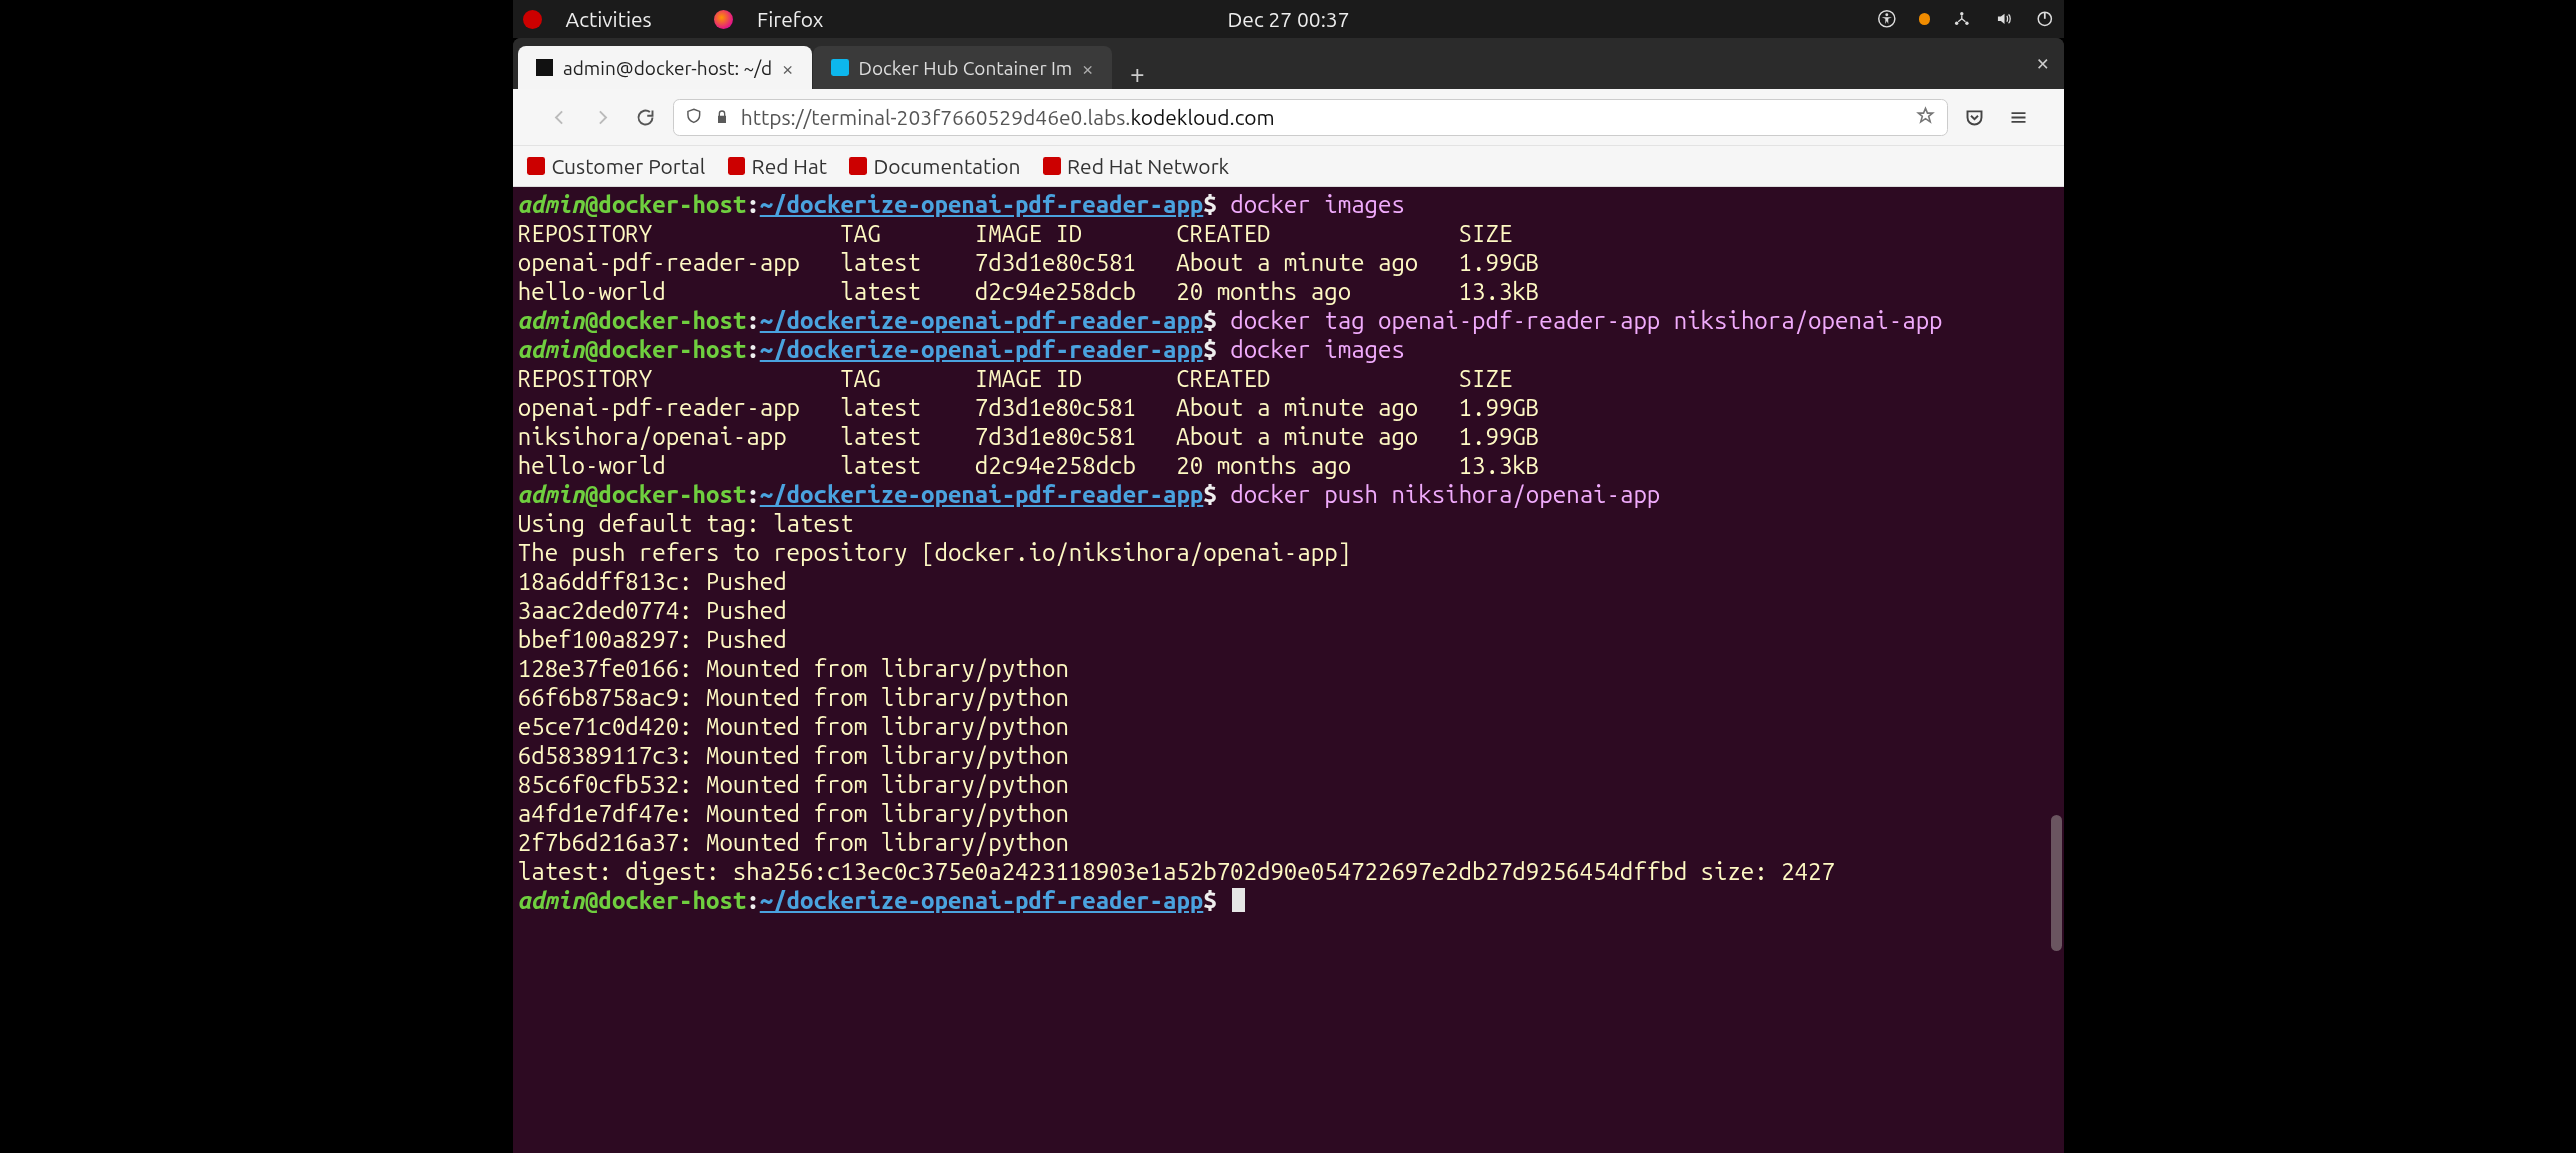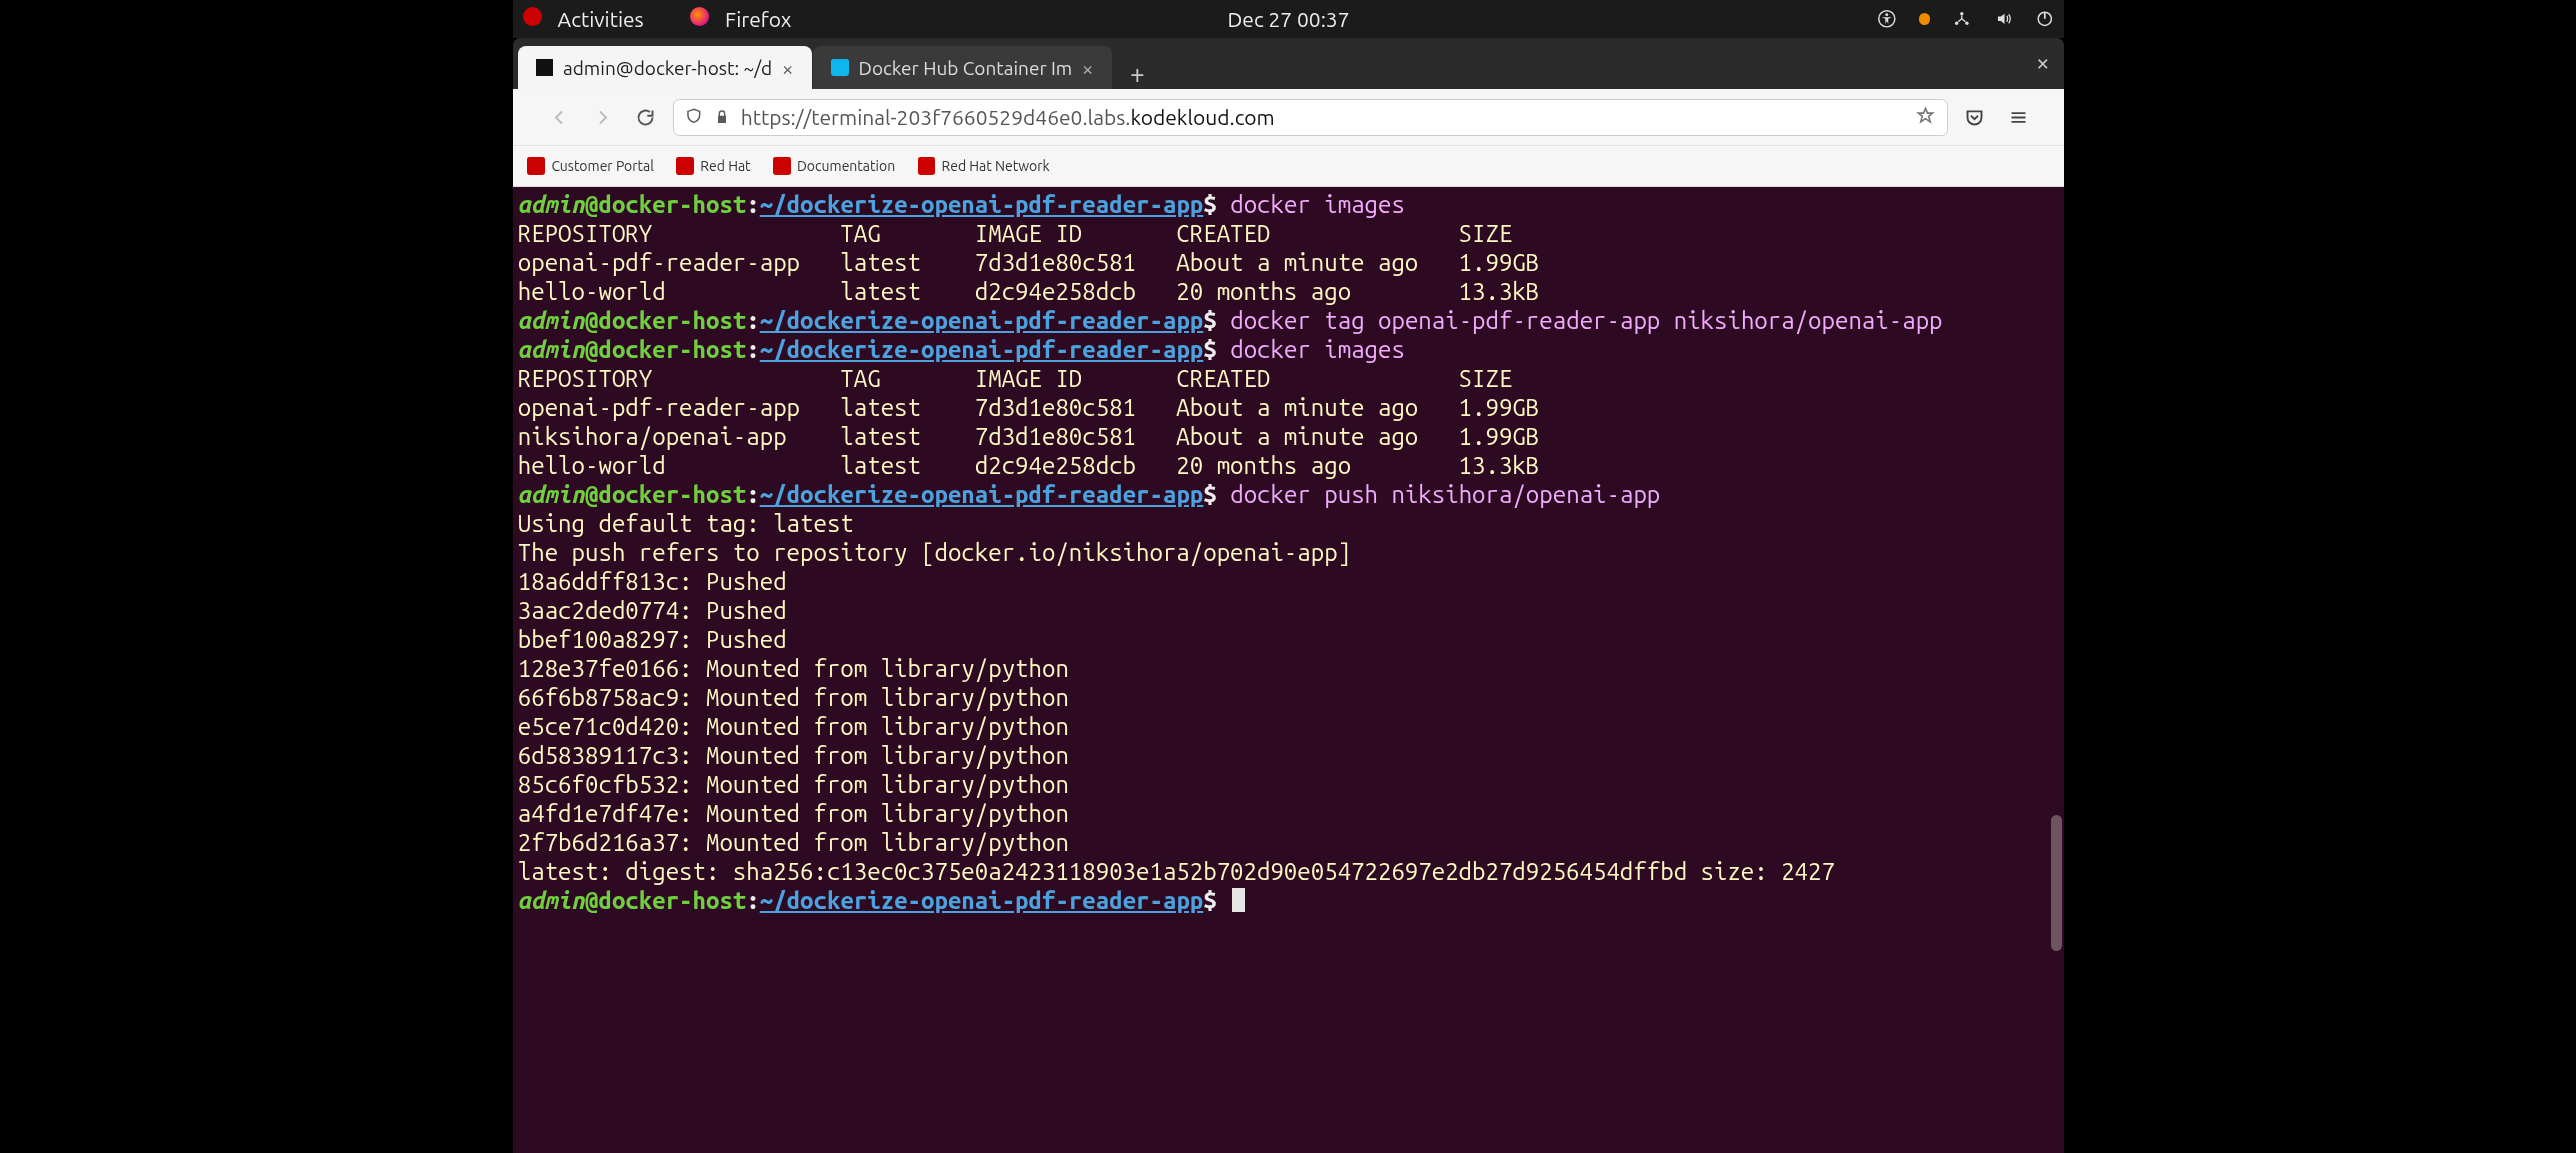--- a/index.html
+++ b/index.html
@@ -23,21 +23,21 @@
   
   .topbar {
     height: 38px;
     background: #1b1b1b;
     color: #eee;
     display: flex;
     align-items: center;
     padding: 0 9.6px;
     font-size: 21px;
   }
-  .topbar .left { display:flex; gap:16px; }
+  .topbar .left { display:flex; align-items:center; gap:24px; }
   .topbar .center { position:absolute; left:50%; transform:translateX(-50%); }
   .topbar .right { margin-left:auto; display:flex; align-items:center; gap:22.4px; }
   .redhat-icon {
     width: 19px; height: 19px; border-radius: 9.6px;
     background: #cc0000; display:inline-block;
   }
   .ff-icon {
     width:19px; height:19px; border-radius:9.6px;
     background: radial-gradient(circle at 40% 40%, #ff9500 0%, #e31587 70%, #5f2a87 100%);
     display:inline-block;
@@ -93,21 +93,21 @@
   .url-field .shield svg{ width:17.6px; height:17.6px; stroke:#5a5a5a; fill:none; stroke-width:2;}
   .url-field .star { margin-left:auto; }
   .url-field .star svg{ width:19px; height:19px; fill:none; stroke:#777; stroke-width:2;}
   .url-text .host-main { color:#111; }
   .hamburger, .pocket { width:32px; height:32px; display:flex; align-items:center; justify-content:center; cursor:pointer;}
   .hamburger svg, .pocket svg { width:21px; height:21px; stroke:#444; fill:none; stroke-width:2.2;}
 
   .bookmarks {
     height:42px; background:#f6f6f6; border-top:0.8px solid #e3e3e3; border-bottom:0.8px solid #dcdcdc;
     display:flex; align-items:center; gap:22.4px; padding:0 14.4px;
-    font-size:14px; color:#333;
+    font-size:21px; color:#333;
   }
   .bm { display:flex; align-items:center; gap:6.4px; cursor:pointer;}
   .bm .rh { width:17.6px; height:17.6px; background:#cc0000; border-radius:2.4px; display:inline-block;}
 
   
   .term {
     position:absolute; left:0; right:0; top:149px; bottom:0;
     background:#2d0a22; 
     font-family: "Ubuntu Mono","DejaVu Sans Mono",monospace;
     font-size:24px; line-height:29px;

